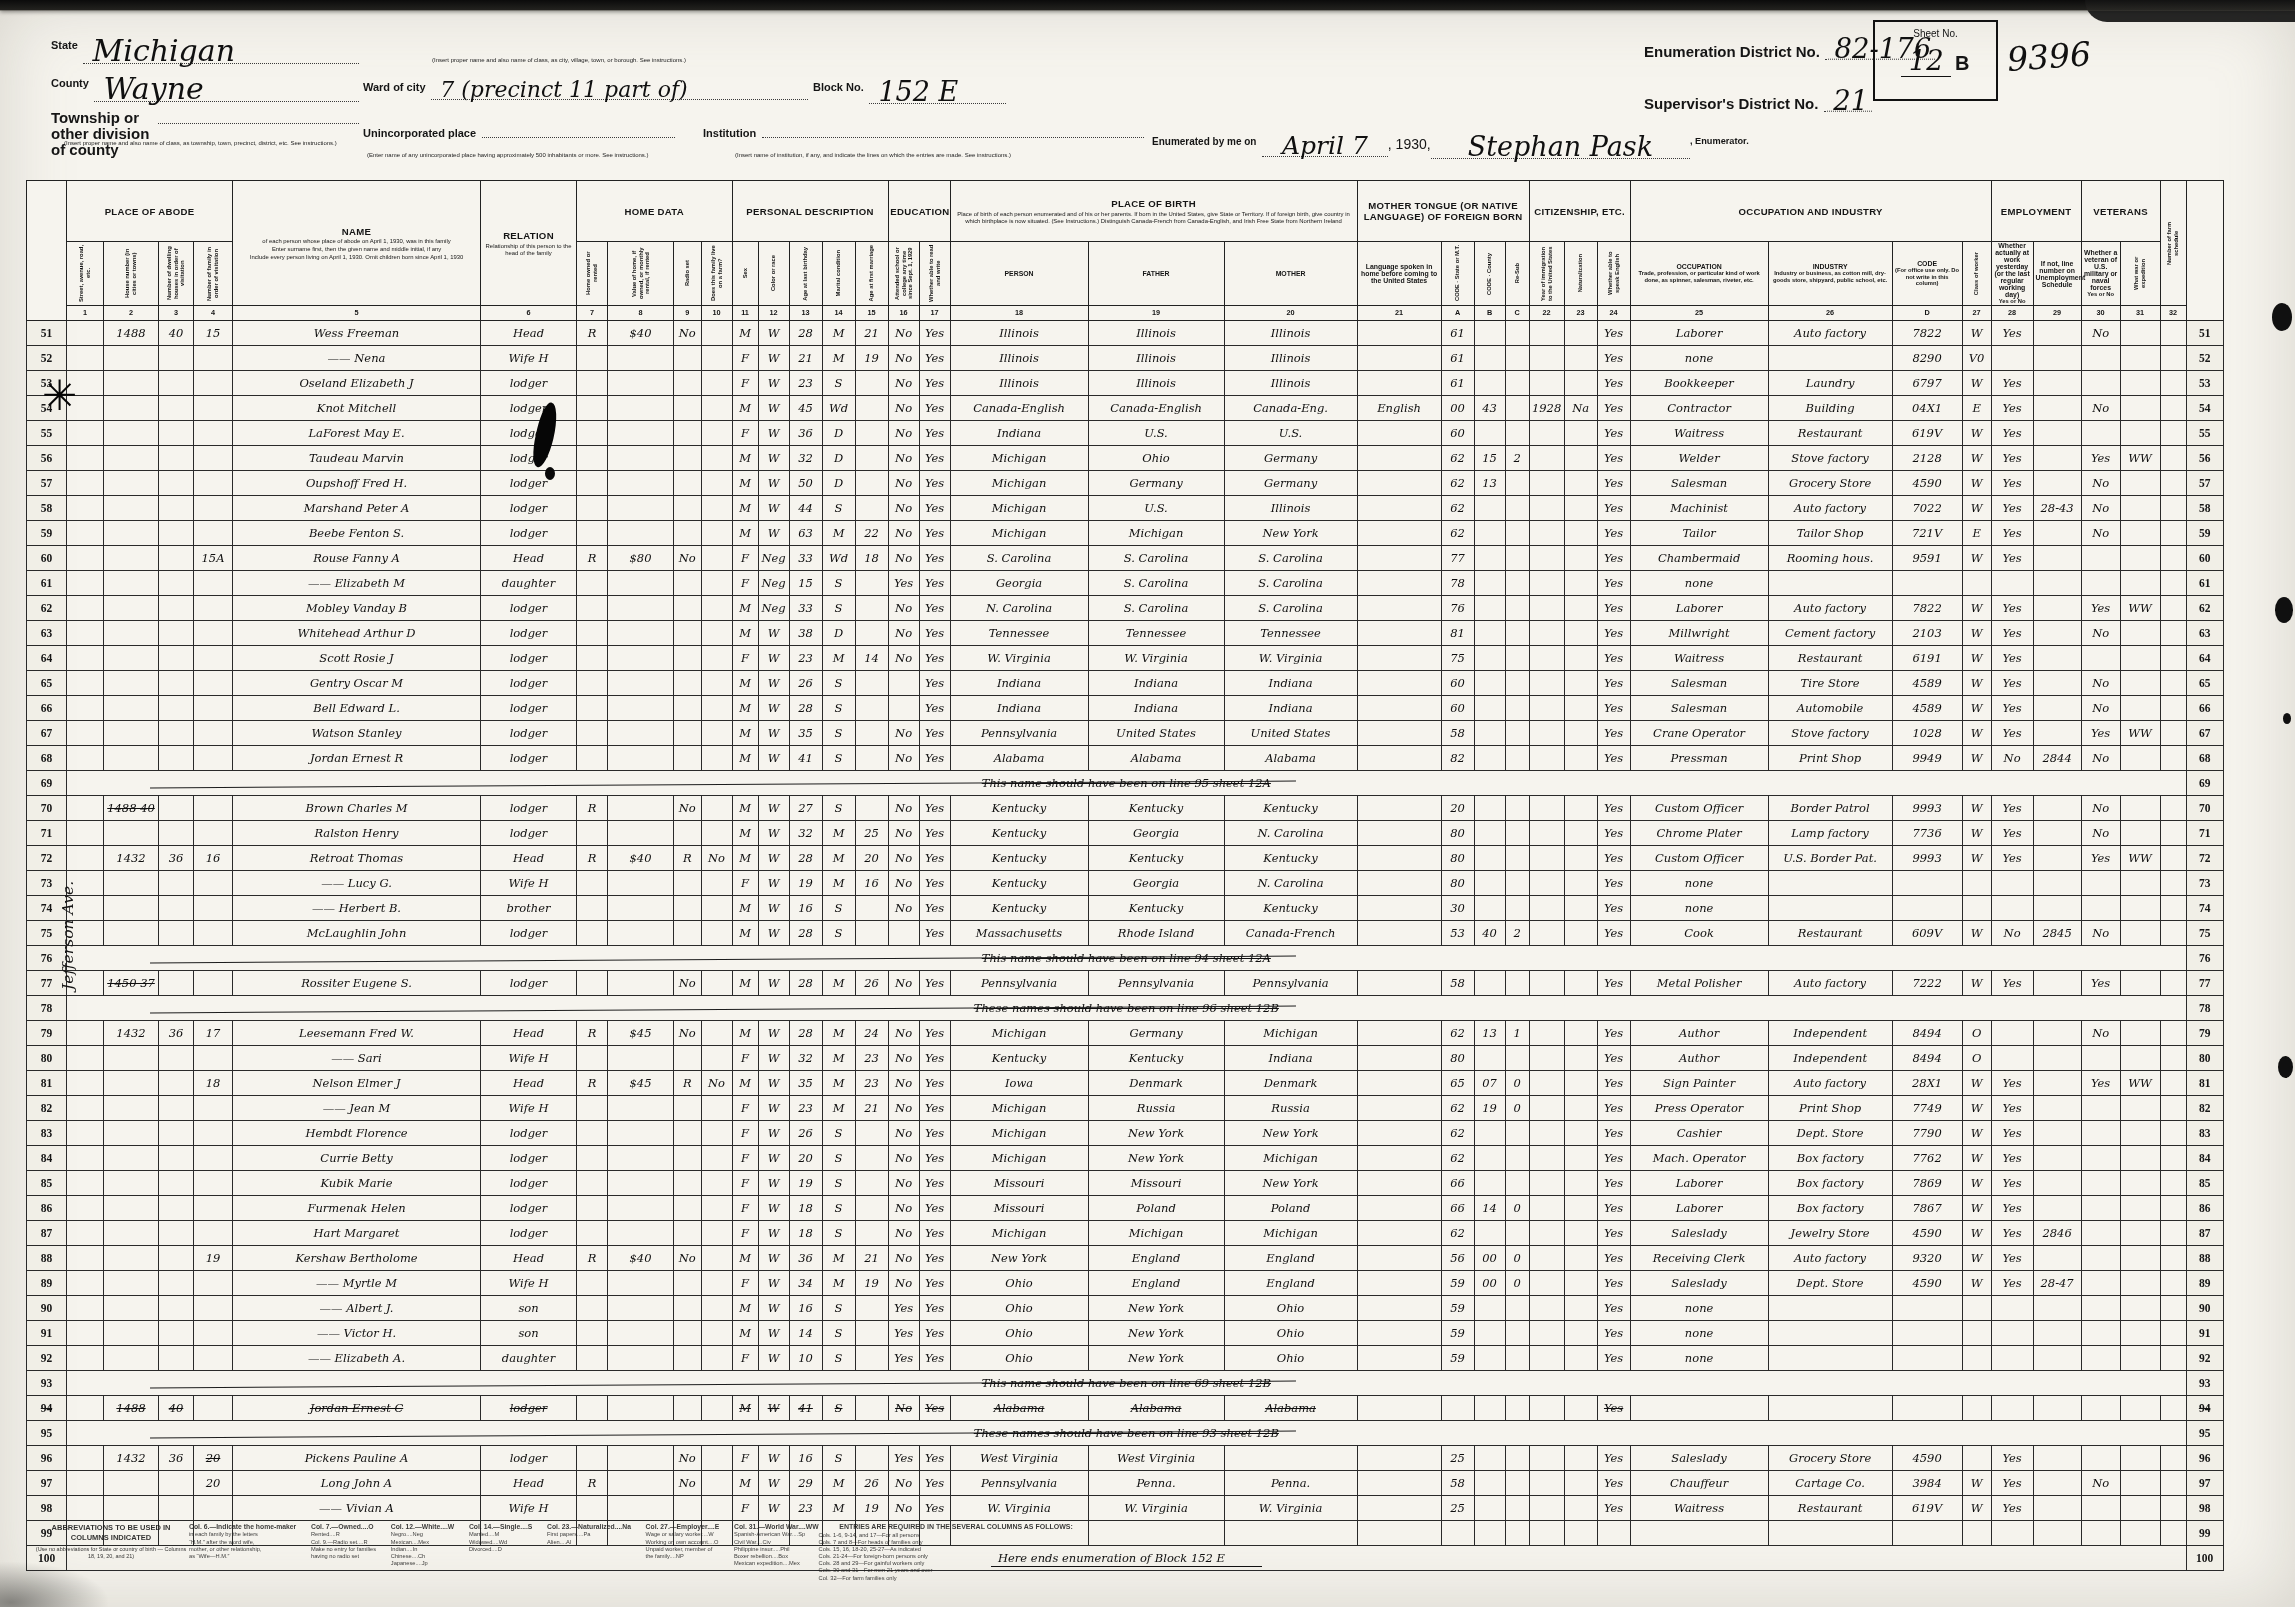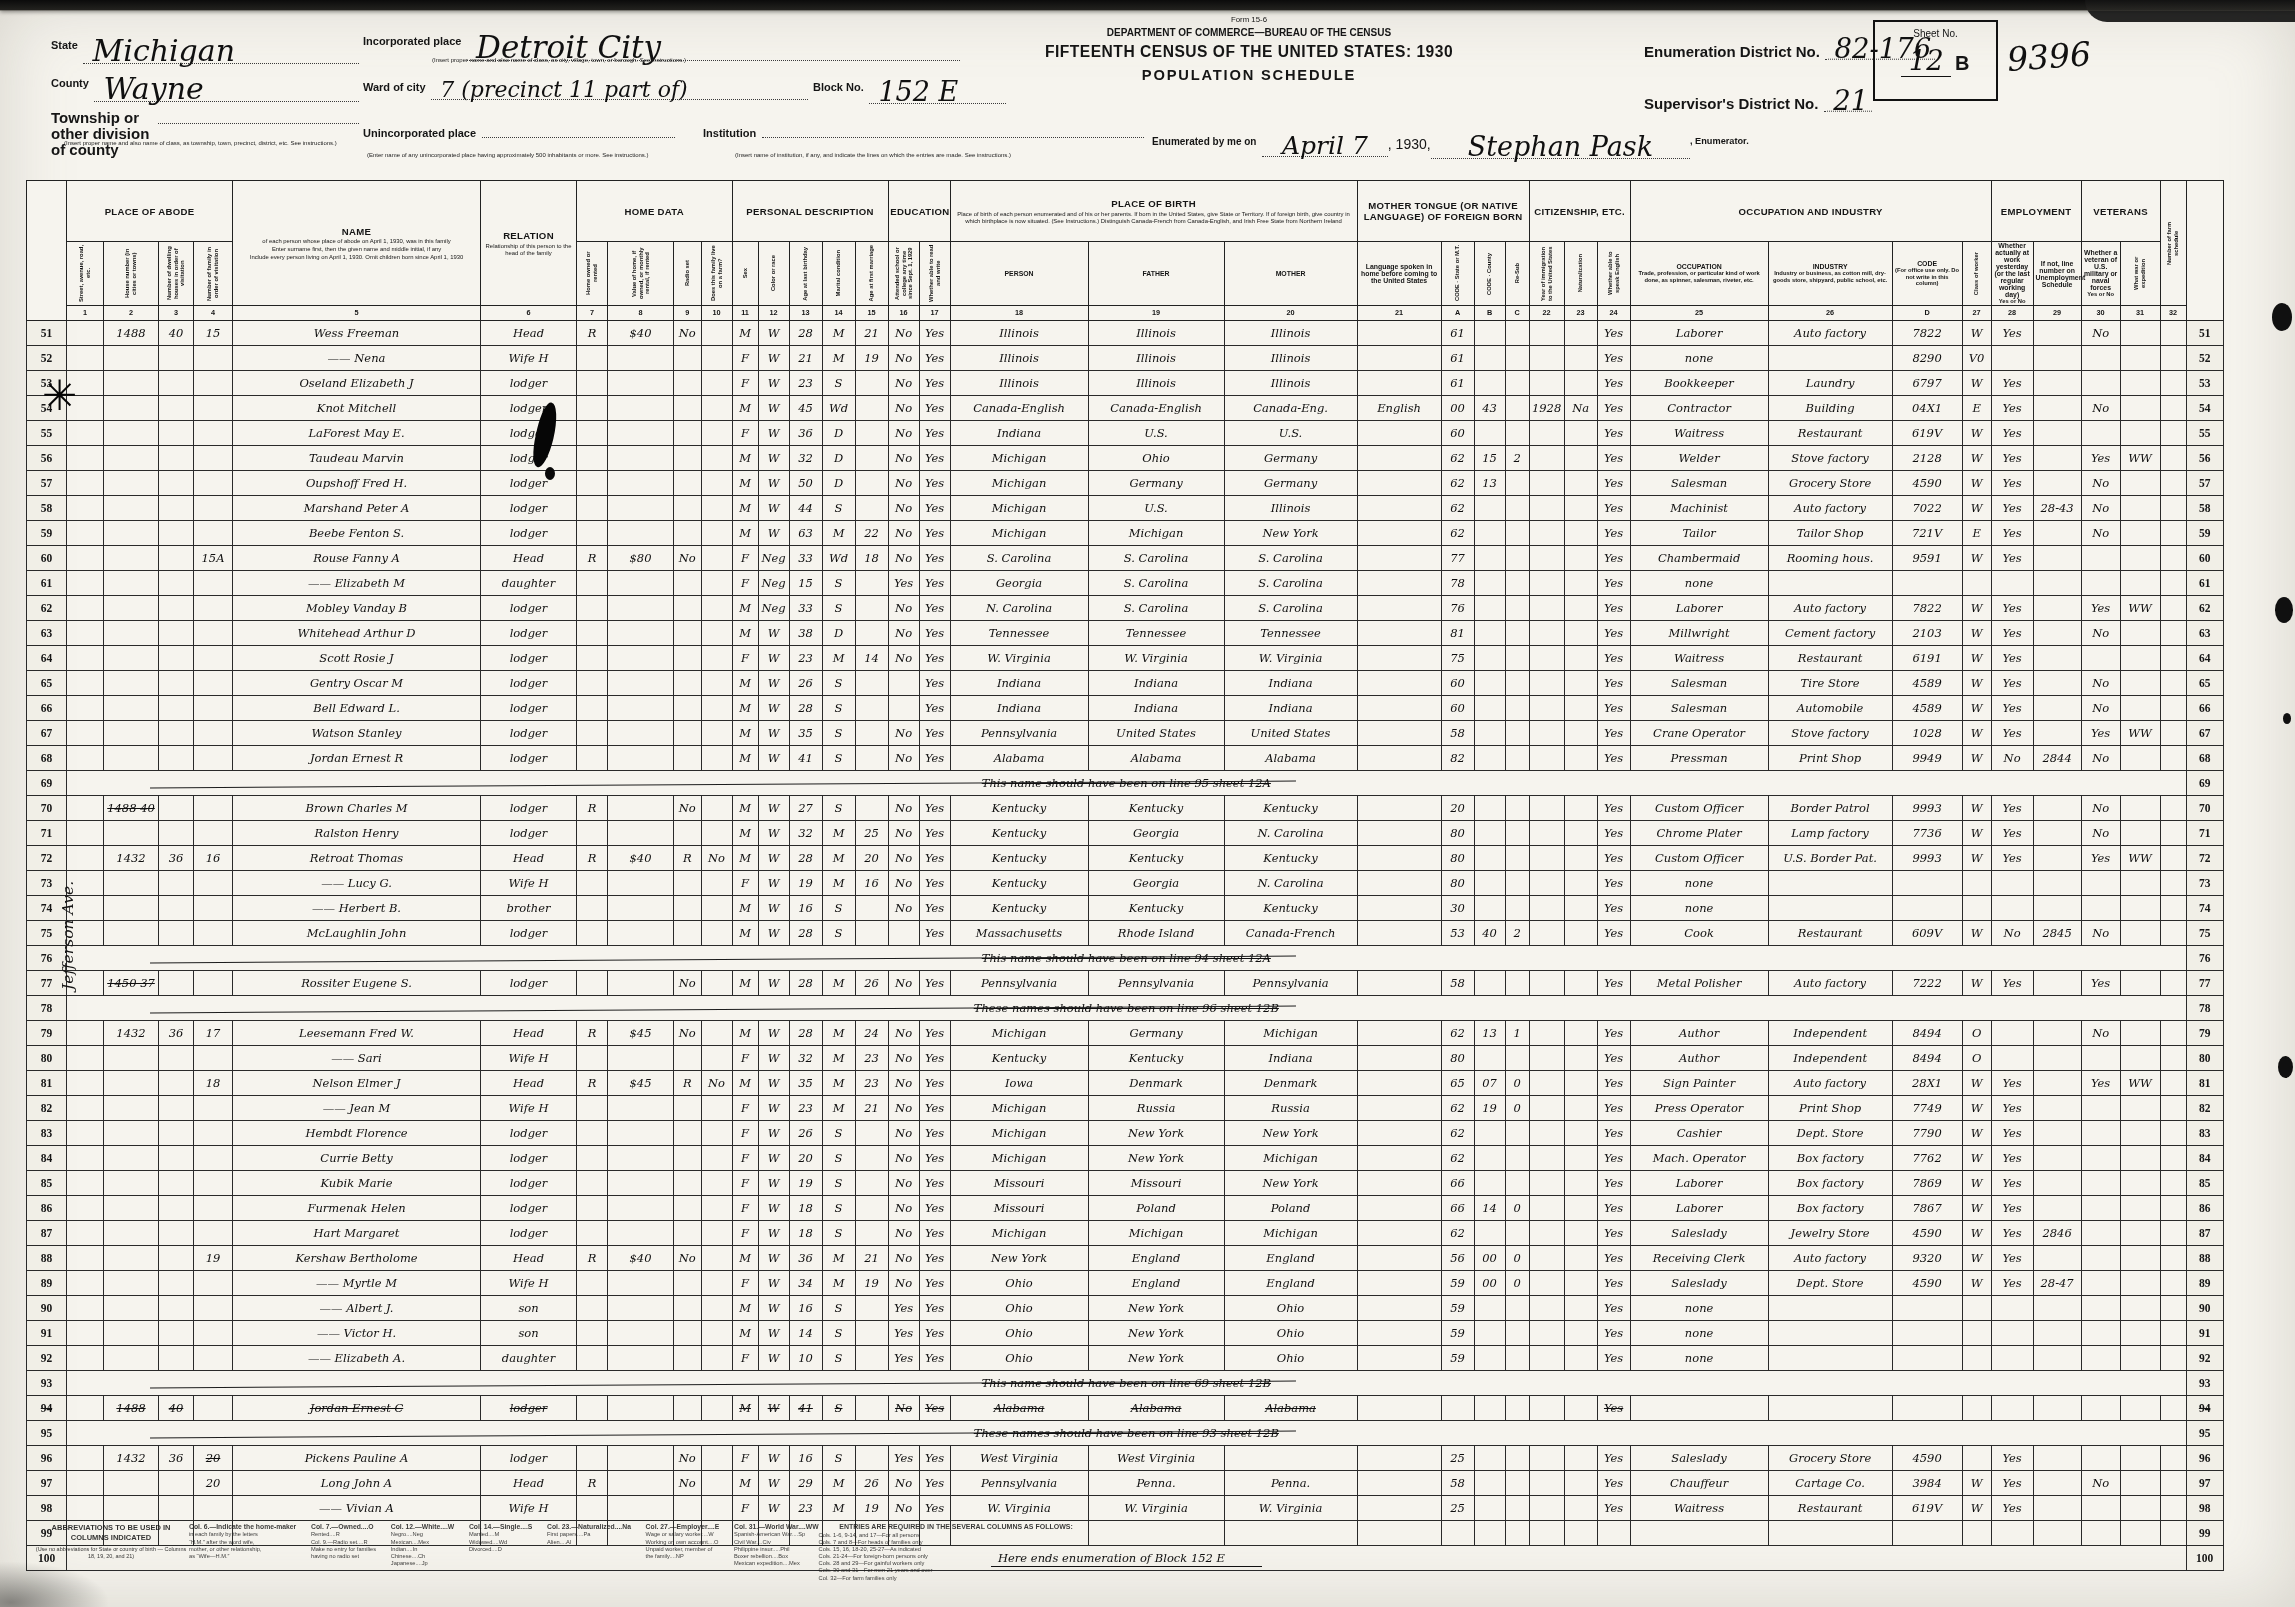--- a/index.html
+++ b/index.html
@@ -66,24 +66,20 @@
   <div class="fld" style="left:51px;top:77px;width:308px">
     <span class="flabel">County</span>
     <span class="fval hw" style="font-size:30px">Wayne</span>
   </div>
   <div class="fld" style="left:51px;top:110px;width:308px">
     <span class="flabel sm" style="max-width:101px;white-space:normal">Township or other division of county</span>
     <span class="fval hw" style="font-size:16.5px">&nbsp;</span>
   </div>
   <div class="fnote" style="left:64px;top:140px">(Insert proper name and also name of class, as township, town, precinct, district, etc.  See instructions.)</div>
 
-  <div class="fld" style="left:363px;top:35px;width:597px">
-    <span class="flabel">Incorporated place</span>
-    <span class="fval hw" style="font-size:31px">Detroit City</span>
-  </div>
   <div class="fnote" style="left:432px;top:57px">(Insert proper name and also name of class, as city, village, town, or borough.  See instructions.)</div>
 
   <div class="fld" style="left:363px;top:81px;width:445px">
     <span class="flabel">Ward of city</span>
     <span class="fval hw" style="font-size:22px">7 (precinct 11 part of)</span>
   </div>
   <div class="fld" style="left:813px;top:81px;width:193px">
     <span class="flabel">Block No.</span>
     <span class="fval hw" style="font-size:27px">152 E</span>
   </div>
@@ -93,26 +89,20 @@
     <span class="fval" style="font-size:13px">&nbsp;</span>
   </div>
   <div class="fnote" style="left:367px;top:152px">(Enter name of any unincorporated place having approximately 500 inhabitants or more.  See instructions.)</div>
 
   <div class="fld" style="left:703px;top:127px;width:441px">
     <span class="flabel">Institution</span>
     <span class="fval" style="font-size:13px">&nbsp;</span>
   </div>
   <div class="fnote" style="left:735px;top:152px">(Insert name of institution, if any, and indicate the lines on which the entries are made.  See instructions.)</div>
 
-  <div class="ctr" style="left:992px;top:14.7px;width:514px">
-    <div style="font-size:7.8px">Form 15-6</div>
-    <div style="font-size:10px;font-weight:bold;margin-top:3.7px">DEPARTMENT OF COMMERCE—BUREAU OF THE CENSUS</div>
-    <div style="font-size:15.6px;font-weight:bold;margin-top:4.6px;letter-spacing:0.5px">FIFTEENTH CENSUS OF THE UNITED STATES: 1930</div>
-    <div style="font-size:14.7px;font-weight:bold;margin-top:6.4px;letter-spacing:1.8px">POPULATION SCHEDULE</div>
-  </div>
 
   <div class="fld" style="left:1644px;top:44px;width:216px">
     <span class="flabel sm">Enumeration District No.</span>
     <span class="fval hw" style="font-size:27.5px;transform:translateY(-7.3px)">82-176</span>
   </div>
   <div class="fld" style="left:1644px;top:96px;width:216px">
     <span class="flabel sm">Supervisor's District No.</span>
     <span class="fval hw" style="font-size:27.5px;transform:translateY(-7.3px)">21</span>
   </div>
 

